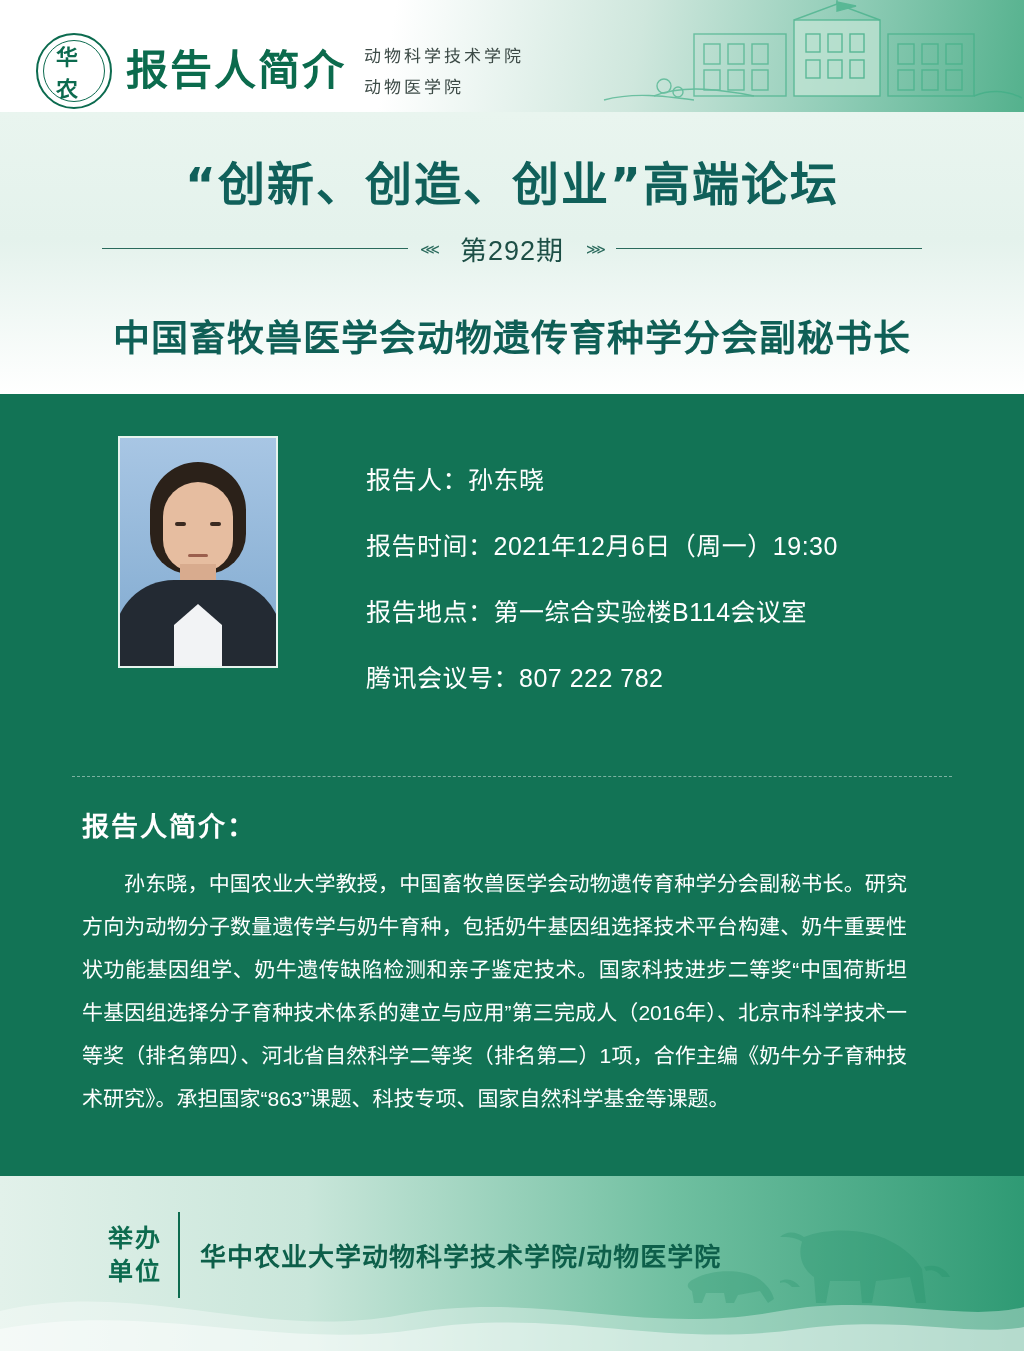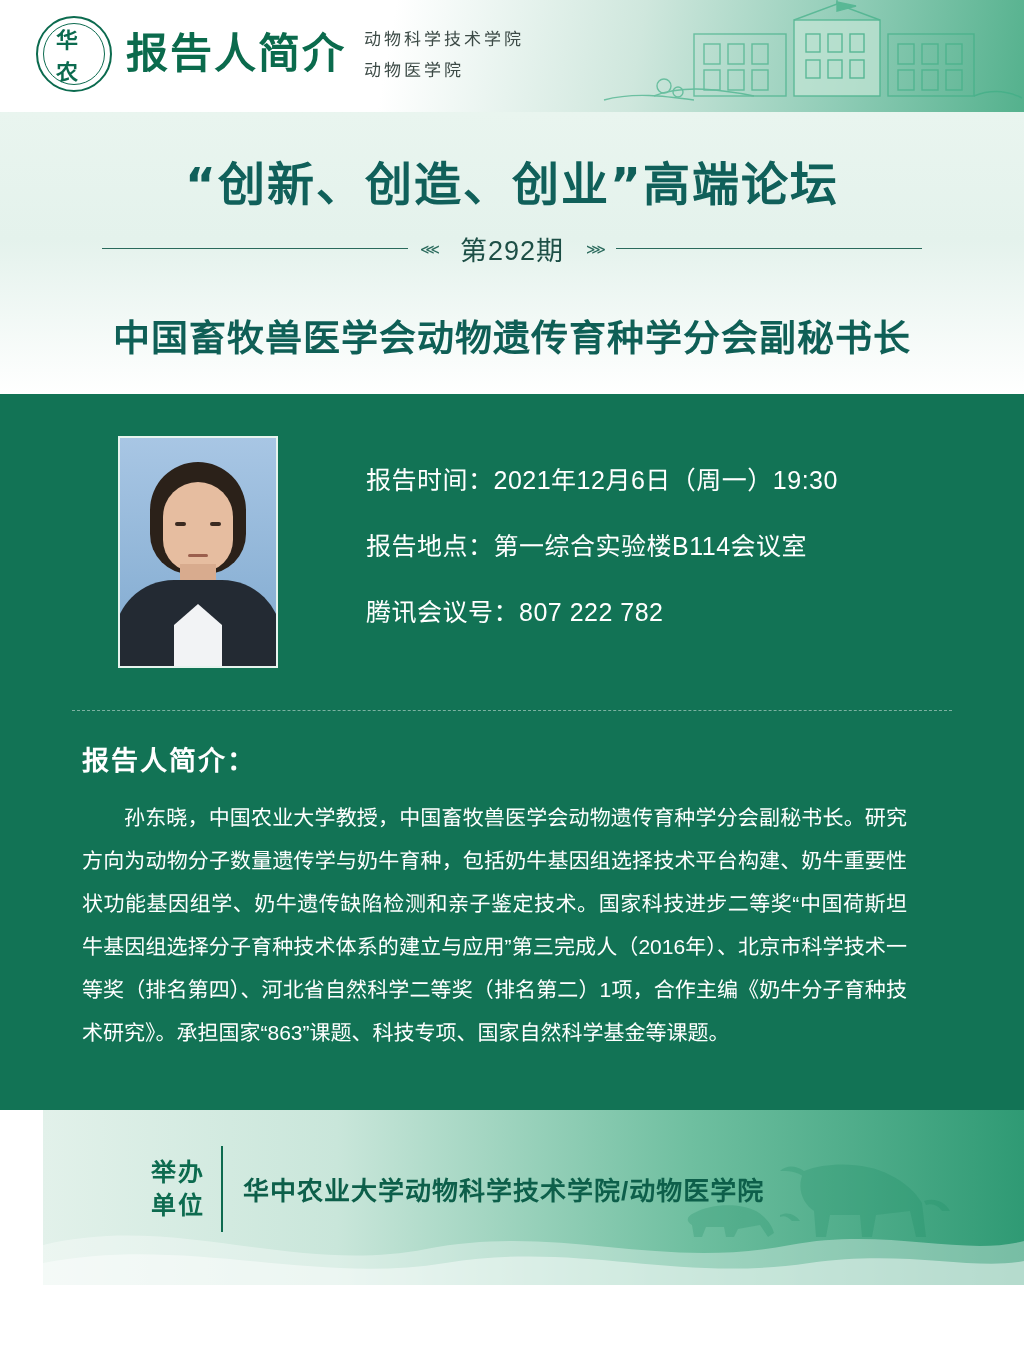--- a/index.html
+++ b/index.html
@@ -29,21 +29,21 @@
     position: absolute;
     right: 0;
     top: 0;
     width: 480px;
     height: 112px;
     opacity: 0.75;
   }
   .logo-wrap {
     position: absolute;
     left: 36px;
-    top: 16px;
+    top: 33px;
     display: flex;
     align-items: center;
     gap: 14px;
   }
   .seal {
     width: 72px;
     height: 72px;
     border-radius: 50%;
     border: 2px solid #0c6b4f;
     position: relative;
@@ -264,21 +264,20 @@
     text-align: justify;
     padding-bottom: 56px;
   }
 
   
   .footer {
     position: relative;
     height: 175px;
     background: linear-gradient(90deg, #e2f1ea 0%, #c9e6da 30%, #6fbfa0 66%, #2f9a74 100%);
     overflow: hidden;
-    margin-left: 43px;
   }
   .footer-wave {
     position: absolute;
     left: 0;
     bottom: 0;
     width: 100%;
     height: 80px;
   }
   .host-badge {
     position: absolute;
@@ -388,20 +387,21 @@
         <div class="p-face"></div>
         <div class="p-eye l"></div>
         <div class="p-eye r"></div>
         <div class="p-mouth"></div>
         <div class="p-neck"></div>
         <div class="p-suit"></div>
         <div class="p-shirt"></div>
       </div>
 
       <ul class="info-list">
+        <li>报告人：孙东晓</li>
         <li>报告时间：2021年12月6日（周一）19:30</li>
         <li>报告地点：第一综合实验楼B114会议室</li>
         <li>腾讯会议号：807 222 782</li>
       </ul>
     </div>
 
     <div class="divider"></div>
 
     <div class="bio-title">报告人简介：</div>
     <div class="bio-text">孙东晓，中国农业大学教授，中国畜牧兽医学会动物遗传育种学分会副秘书长。研究方向为动物分子数量遗传学与奶牛育种，包括奶牛基因组选择技术平台构建、奶牛重要性状功能基因组学、奶牛遗传缺陷检测和亲子鉴定技术。国家科技进步二等奖“中国荷斯坦牛基因组选择分子育种技术体系的建立与应用”第三完成人（2016年）、北京市科学技术一等奖（排名第四）、河北省自然科学二等奖（排名第二）1项，合作主编《奶牛分子育种技术研究》。承担国家“863”课题、科技专项、国家自然科学基金等课题。</div>

